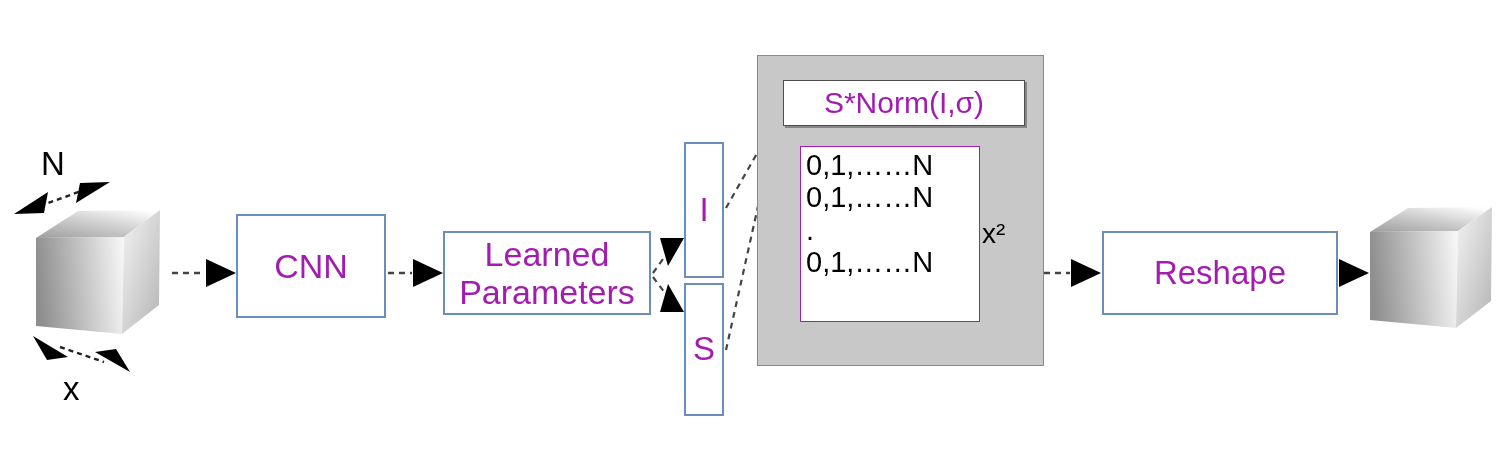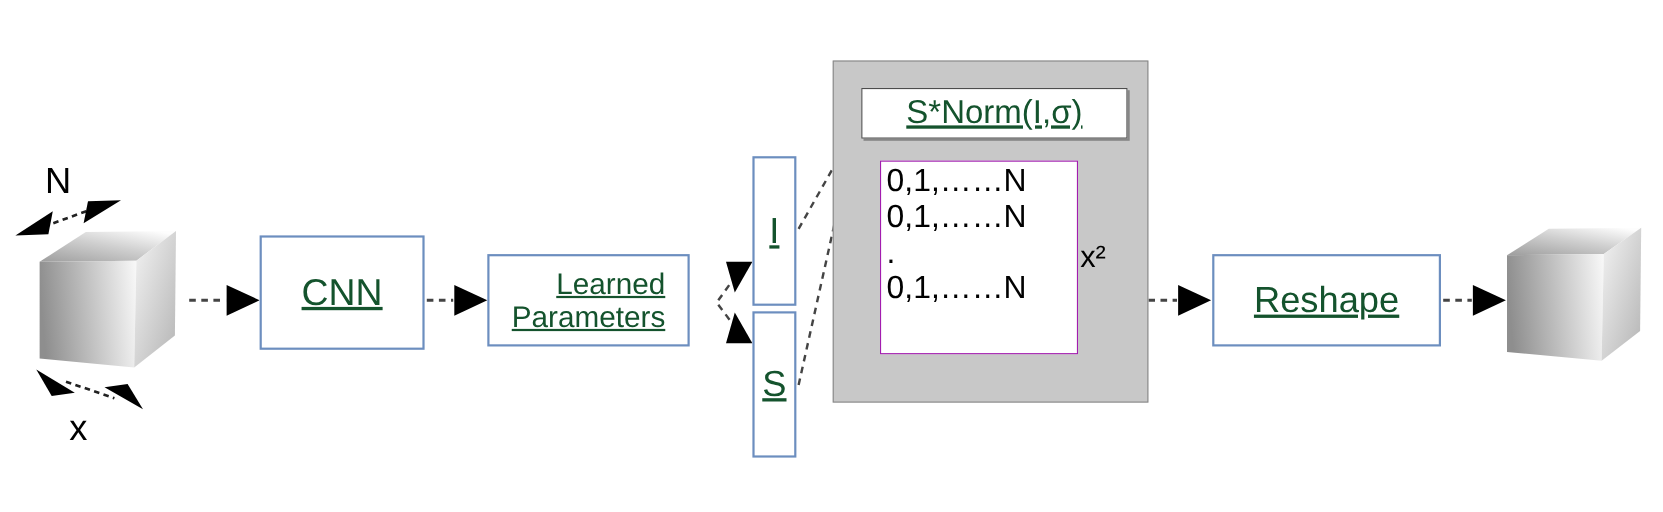--- a/index.html
+++ b/index.html
@@ -26,50 +26,48 @@
   }
   .node-box {
     position: absolute;
     box-sizing: border-box;
     background: #ffffff;
     border: 2px solid #6c8ebf;
     display: flex;
     align-items: center;
     justify-content: center;
     text-align: center;
-    color: #14532d;
+    color: #a21caf;
     font-family: "Liberation Sans", sans-serif;
     line-height: 1.12;
-    text-decoration: underline;
   }
   .lbl {
     position: absolute;
     color: #000000;
     font-family: "Liberation Sans", sans-serif;
     white-space: nowrap;
   }
   #cnn-box {
     left: 236px; top: 214px; width: 150px; height: 104px;
     font-size: 34px;
   }
   #learned-box {
-    left: 443px; top: 231px; width: 184px; height: 84px;
-    font-size: 27px;
-    text-align: right;
+    left: 443px; top: 231px; width: 208px; height: 84px;
+    font-size: 34px;
   }
   #i-box {
     left: 684px; top: 142px; width: 40px; height: 136px;
     font-size: 33px;
   }
   #s-box {
     left: 684px; top: 283px; width: 40px; height: 133px;
     font-size: 33px;
   }
   #reshape-box {
-    left: 1102px; top: 231px; width: 208px; height: 84px;
+    left: 1102px; top: 231px; width: 236px; height: 84px;
     font-size: 33px;
   }
   #gray-panel {
     position: absolute;
     left: 757px; top: 55px; width: 287px; height: 311px;
     box-sizing: border-box;
     background: #c8c8c8;
     border: 1px solid #8a8a8a;
   }
   #norm-box {

